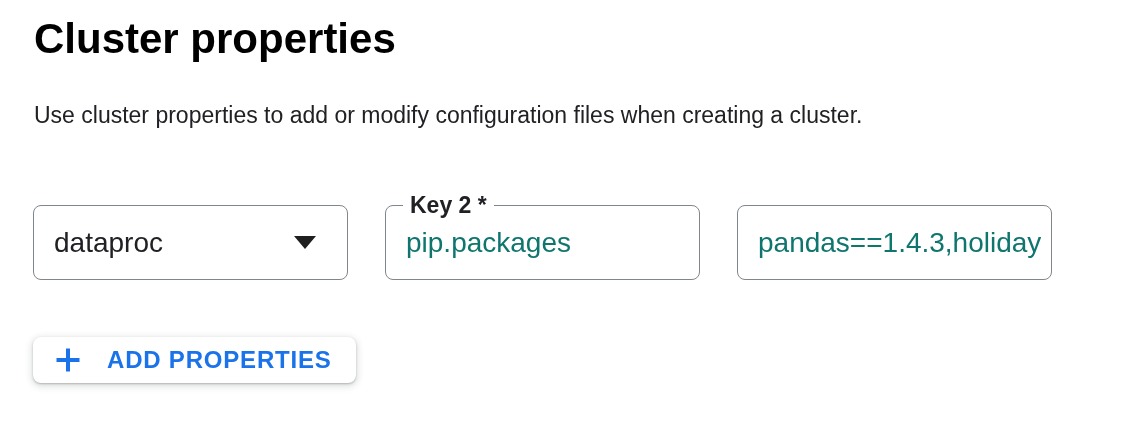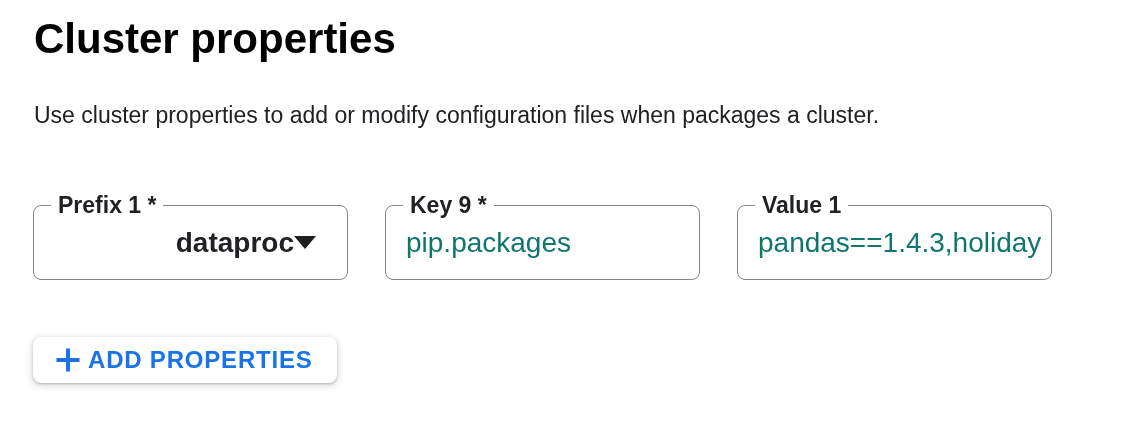--- a/index.html
+++ b/index.html
@@ -53,27 +53,26 @@
     padding: 0 7px;
     font-size: 23px;
     line-height: 27px;
     font-weight: bold;
     color: #202124;
     white-space: nowrap;
   }
   .select-control {
     display: flex;
     align-items: center;
-    justify-content: flex-end;
+    justify-content: space-between;
     width: 100%;
     height: 100%;
     padding: 0 31px 0 20px;
     cursor: pointer;
     border-radius: 8px;
-    font-weight: bold;
   }
   .select-value {
     font-size: 28px;
     color: #202124;
   }
   .caret-down-icon {
     width: 0;
     height: 0;
     border-left: 11px solid transparent;
     border-right: 11px solid transparent;
@@ -87,21 +86,21 @@
     background: transparent;
     border-radius: 8px;
     padding: 0 10px 0 20px;
     font-family: "Liberation Sans", sans-serif;
     font-size: 28px;
     color: #0f766e;
   }
   .add-btn {
     display: inline-flex;
     align-items: center;
-    gap: 5px;
+    gap: 24px;
     margin-top: 57px;
     height: 46px;
     padding: 0 24px 0 20px;
     background: #ffffff;
     border: none;
     border-radius: 8px;
     box-shadow: 0 1px 2px rgba(60,64,67,0.30), 0 2px 6px 2px rgba(60,64,67,0.15);
     color: #1a73e8;
     font-family: "Liberation Sans", sans-serif;
     font-size: 24px;
@@ -116,39 +115,37 @@
     justify-content: center;
   }
 </style>
 </head>
 <body>
 
 <div class="container">
 
   <h1 class="page-title">Cluster properties</h1>
 
-  <p class="page-description">Use cluster properties to add or modify configuration files when packages a cluster.</p>
+  <p class="page-description">Use cluster properties to add or modify configuration files when creating a cluster.</p>
 
   <div class="fields-row">
 
     <div class="field">
-      <span class="field-label">Prefix 1 *</span>
       <div class="select-control">
         <span class="select-value">dataproc</span>
         <span class="caret-down-icon"></span>
       </div>
     </div>
 
     <div class="field">
-      <span class="field-label">Key 9 *</span>
+      <span class="field-label">Key 2 *</span>
       <input class="text-input" type="text" value="pip.packages" style="">
     </div>
 
     <div class="field">
-      <span class="field-label">Value 1</span>
       <input class="text-input" type="text" value="pandas==1.4.3,holiday" style="">
     </div>
 
   </div>
 
   <button class="add-btn">
     <span class="plus-icon">
       <svg width="30" height="30" viewBox="0 0 30 30" aria-hidden="true">
         <path d="M13 3.5h4v9.5h9.5v4H17v9.5h-4V17H3.5v-4H13z" fill="#1a73e8"></path>
       </svg>

